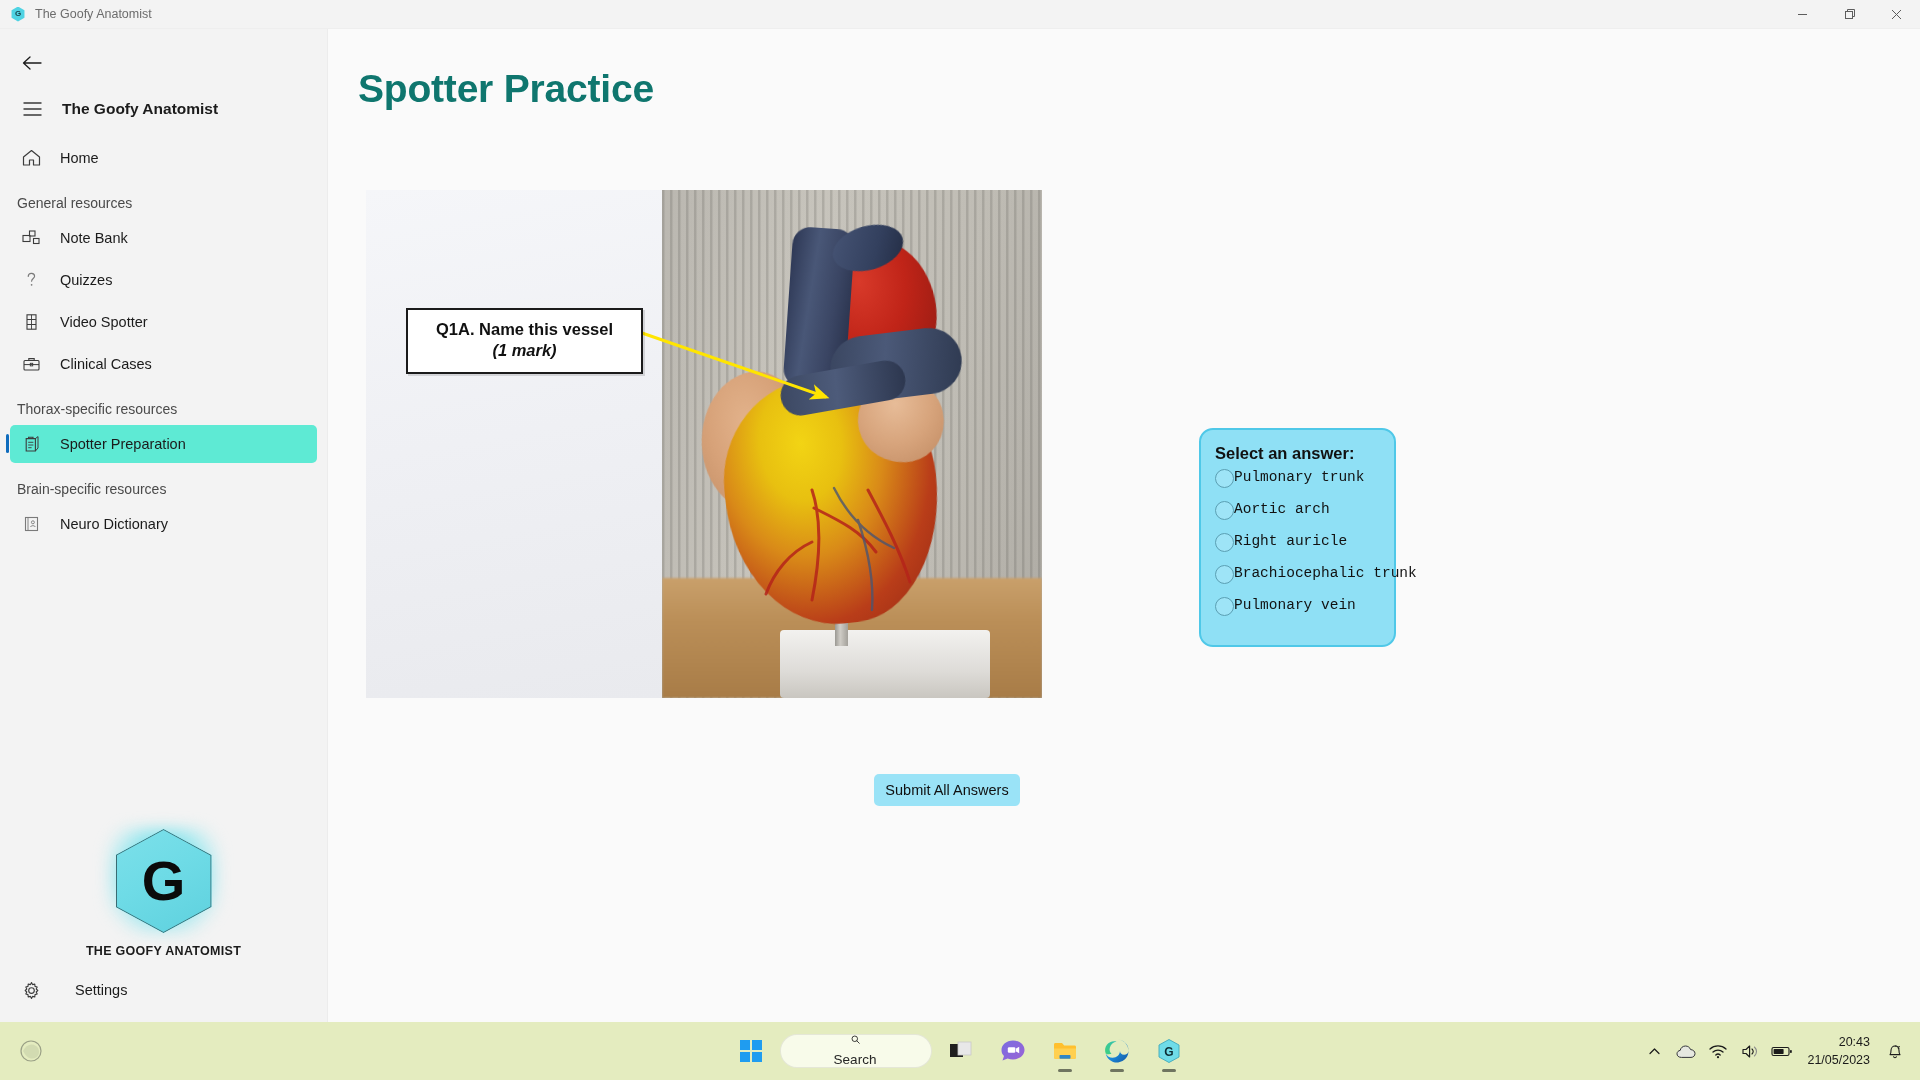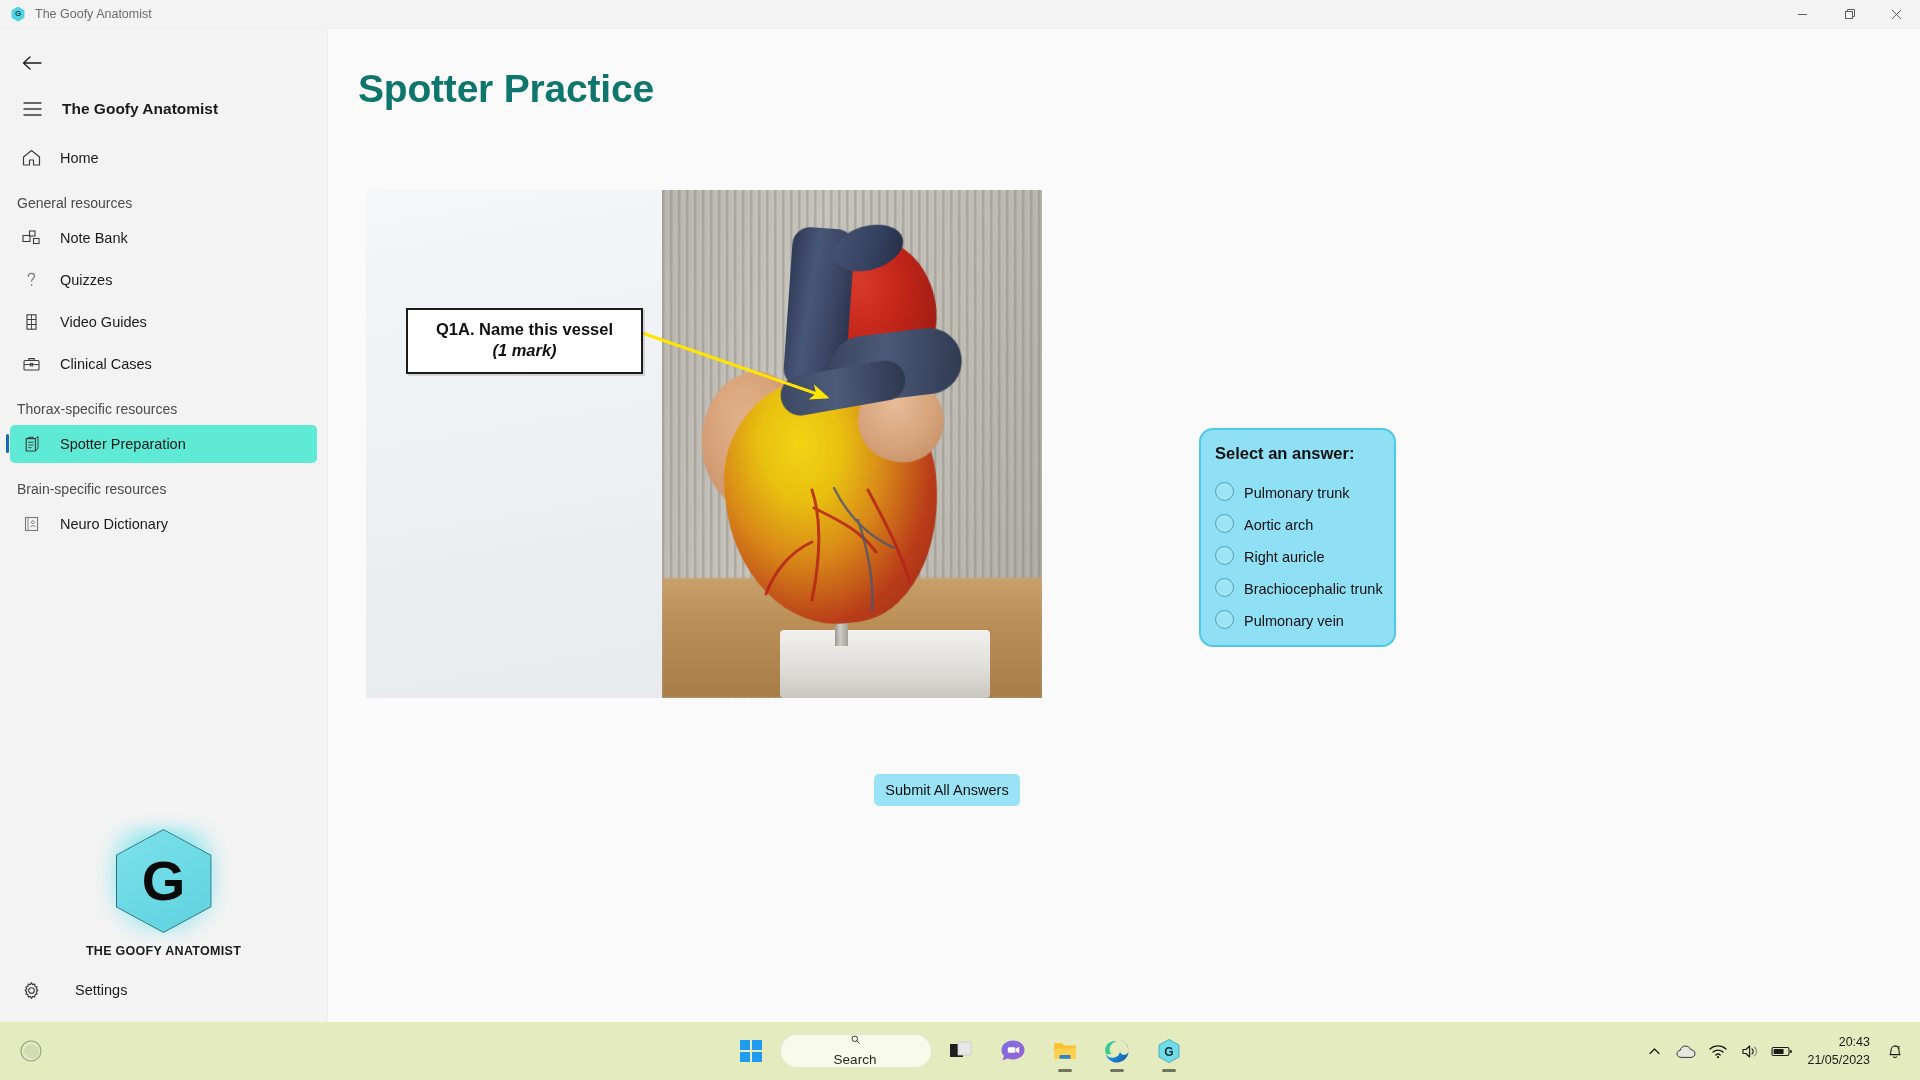--- a/index.html
+++ b/index.html
@@ -210,21 +210,21 @@
   .q-label-line1 { font-size: 16.5px; font-weight: 700; color: #111; line-height: 1.25; }
   .q-label-line2 { font-size: 16.5px; font-weight: 700; font-style: italic; color: #111; line-height: 1.3; }
 
   
   .answer-panel {
     position: absolute; left: 871px; top: 399px; width: 197px;
     background: #8fe0f5; border: 2px solid #4fc8e8; border-radius: 14px;
     padding: 14px 12px 16px 14px;
   }
   .answer-title { font-size: 16.5px; font-weight: 700; color: #111; margin-bottom: 6px; }
-  .answer-option { display: flex; align-items: flex-end; gap: 10px; height: 32px; }
+  .answer-option { display: flex; align-items: flex-start; height: 32px; font-family: Liberation Mono, monospace; }
   .radio {
     width: 19px; height: 19px; border-radius: 50%;
     border: 1.6px solid #5b9fb3; background: #9ee4f7; flex: 0 0 19px;
   }
   .answer-label { font-size: 14.5px; color: #111; white-space: nowrap; }
 
   .submit-btn {
     position: absolute; left: 546px; top: 745px; width: 146px; height: 32px;
     background: #9ae3f7; border: none; border-radius: 5px;
     font-size: 14.5px; color: #101010; font-family: "Liberation Sans", sans-serif;
@@ -356,21 +356,21 @@
 
         <div class="nav-item">
           <div class="nav-icon">
             <svg width="19" height="18" viewBox="0 0 19 18">
               <rect x="5" y="1.8" width="9" height="14.4" fill="none" stroke="#3c3c3c" stroke-width="1.1"></rect>
               <line x1="5" y1="6.5" x2="14" y2="6.5" stroke="#3c3c3c" stroke-width="1"></line>
               <line x1="5" y1="11.5" x2="14" y2="11.5" stroke="#3c3c3c" stroke-width="1"></line>
               <line x1="9.5" y1="1.8" x2="9.5" y2="16.2" stroke="#3c3c3c" stroke-width="0.9"></line>
             </svg>
           </div>
-          <div class="nav-label">Video Guides</div>
+          <div class="nav-label">Video Spotter</div>
         </div>
 
         <div class="nav-item">
           <div class="nav-icon">
             <svg width="19" height="18" viewBox="0 0 19 18">
               <rect x="2" y="5.5" width="15" height="9.5" rx="1" fill="none" stroke="#3c3c3c" stroke-width="1.1"></rect>
               <path d="M6.8 5.5 V3.6 H12.2 V5.5" fill="none" stroke="#3c3c3c" stroke-width="1.1"></path>
               <line x1="2" y1="9.6" x2="17" y2="9.6" stroke="#3c3c3c" stroke-width="1"></line>
               <rect x="8.3" y="8.3" width="2.4" height="2.6" fill="none" stroke="#3c3c3c" stroke-width="0.9"></rect>
             </svg>

